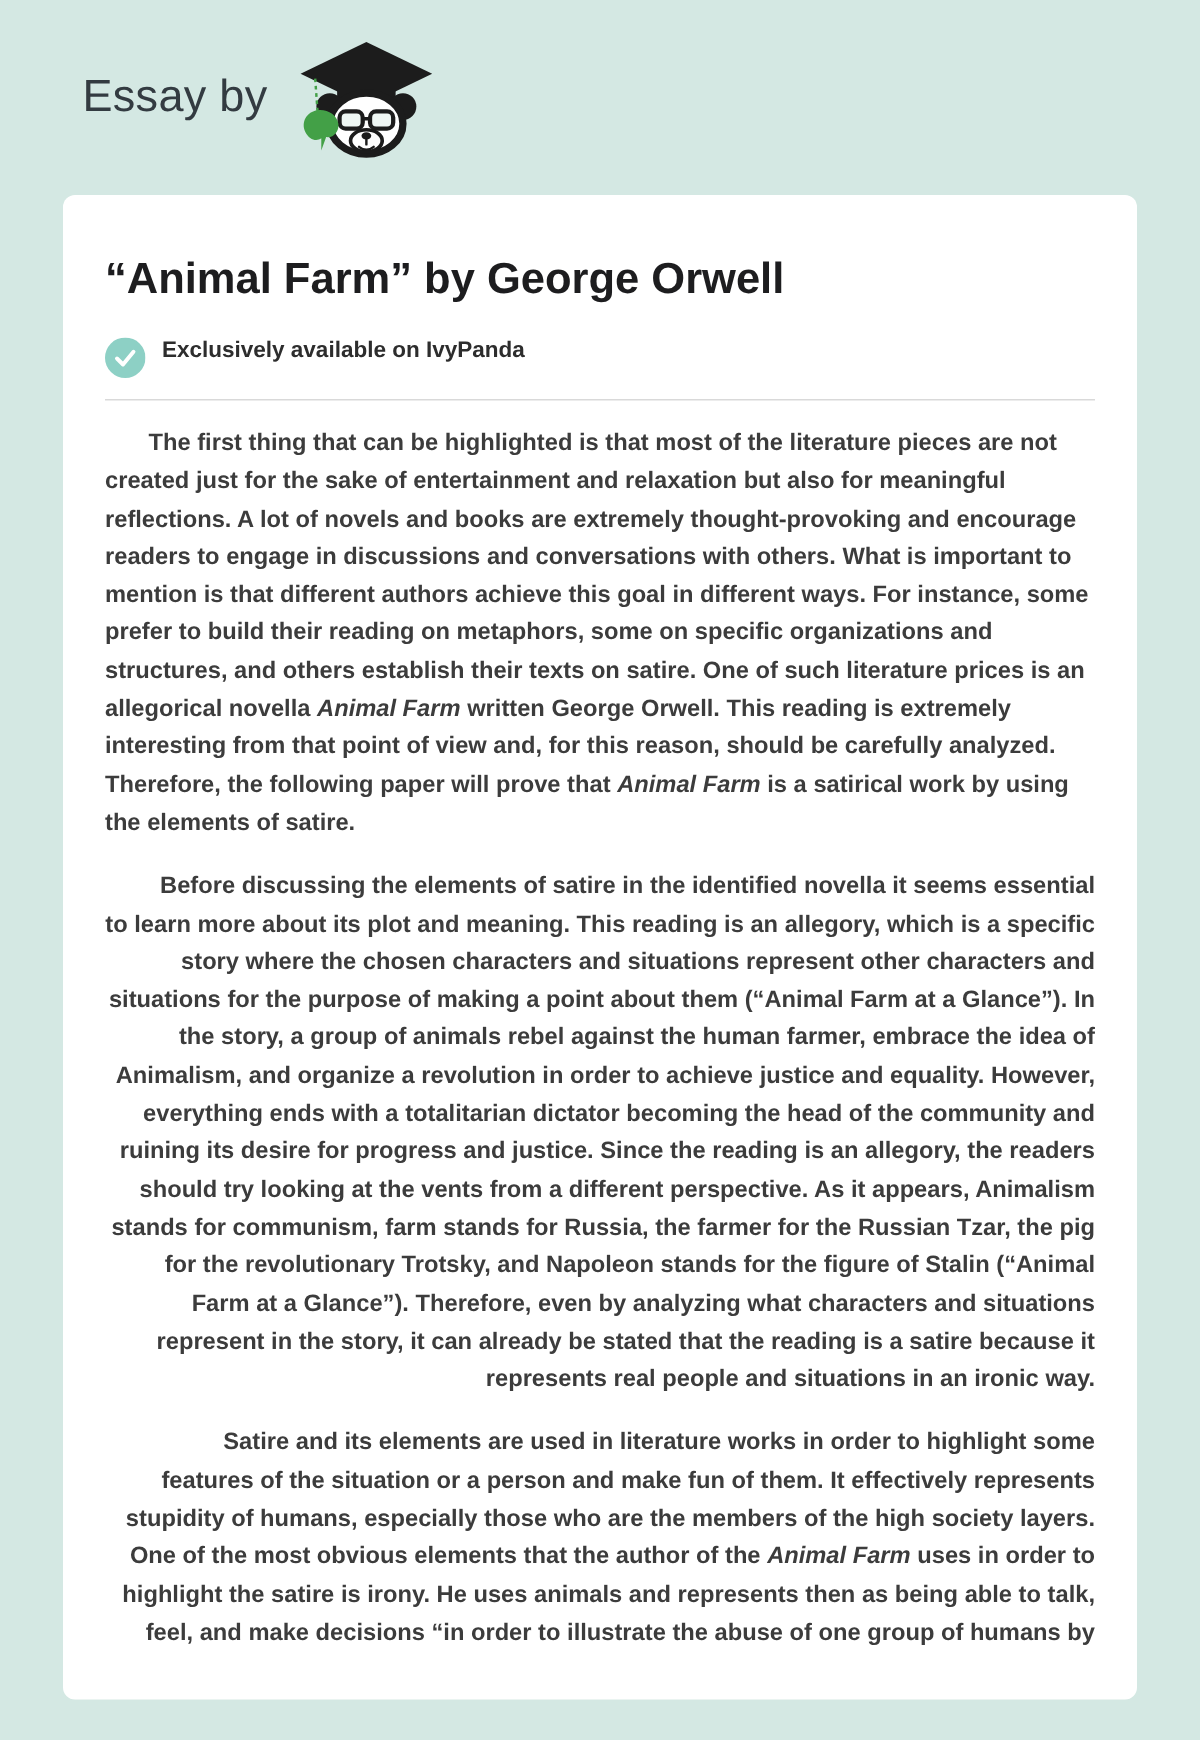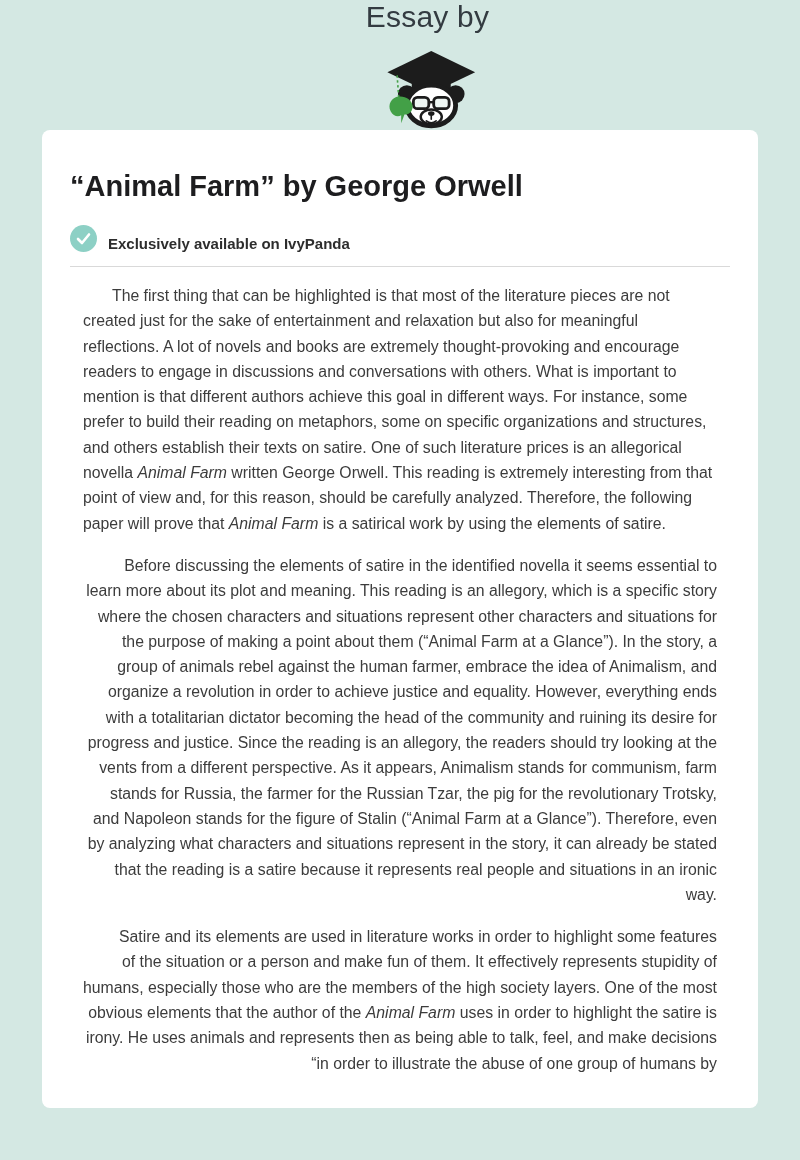--- a/index.html
+++ b/index.html
@@ -9,21 +9,20 @@
     min-height: 1160px;
     background: #d4e8e3;
     font-family: "Liberation Sans", sans-serif;
   }
   .header {
     height: 130px;
     display: flex;
     align-items: center;
     padding-left: 55px;
     gap: 13px;
-    flex-direction: column;
   }
   .header-prefix {
     font-size: 30px;
     color: #333b41;
     letter-spacing: 0.2px;
   }
   .logo { display: inline-flex; margin-top: 4px; }
   .logo svg { display: block; }
   .brand {
     font-family: "Liberation Serif", serif;
@@ -42,40 +41,41 @@
   }
   .title {
     margin: 0 0 21px;
     font-size: 29px;
     line-height: 36px;
     font-weight: 700;
     color: #1d1d1f;
   }
   .badge-row {
     display: flex;
-    align-items: flex-end;
+    align-items: flex-start;
     gap: 11px;
   }
   .check-circle { display: inline-flex; flex: 0 0 auto; }
   .badge-label {
     font-weight: 700;
     font-size: 15px;
     color: #2d2d2d;
   }
   .divider {
     border: none;
     border-top: 1px solid #d9d9d9;
     margin: 14px 0 0;
   }
   .essay-body p {
-    margin: 16px 13px 0;
+    margin: 16px 0 0;
     font-size: 15.8px;
     line-height: 25.3px;
     color: #3c3c3c;
     text-indent: 29px;
+    font-weight: bold;
   }
   .essay-body p + p { margin-top: 17px; text-align: right; }
   .essay-body em { font-style: italic; }
 </style>
 </head>
 <body>
 
 <header class="header">
   <span class="header-prefix">Essay by</span>
   <span class="logo">

